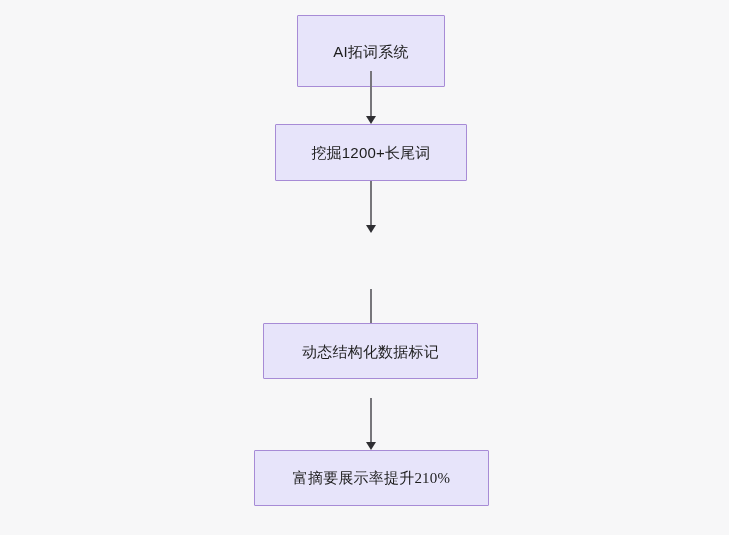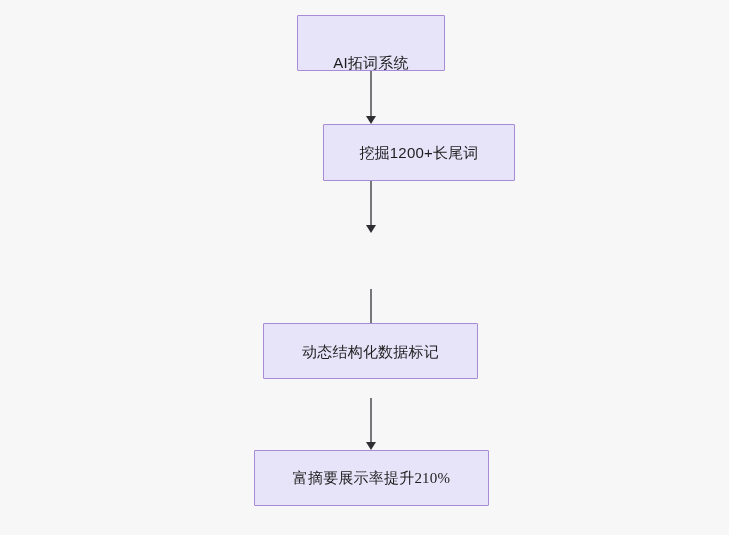--- a/index.html
+++ b/index.html
@@ -56,30 +56,30 @@
     border-left: 5px solid transparent;
     border-right: 5px solid transparent;
     border-top: 8px solid #2f2f33;
   }
 </style>
 </head>
 <body>
 
 <div id="flowchart-canvas">
 
-  <div class="node" style="left:297px; top:15px; width:148px; height:56px;align-items:flex-end;">
+  <div class="node" style="left:297px; top:15px; width:148px; height:72px;">
     <span class="node-label">AI拓词系统</span>
   </div>
 
   <div class="edge" style="left:371px; top:71px;">
     <div class="edge-line" style="height:45px;"></div>
     <div class="edge-arrow" style="top:45px;"></div>
   </div>
 
-  <div class="node" style="left:275px; top:124px; width:192px; height:57px;margin-left:48px;">
+  <div class="node" style="left:275px; top:124px; width:192px; height:57px;">
     <span class="node-label">挖掘1200+长尾词</span>
   </div>
 
   <div class="edge" style="left:371px; top:181px;">
     <div class="edge-line" style="height:44px;"></div>
     <div class="edge-arrow" style="top:44px;"></div>
   </div>
 
 
   <div class="edge" style="left:371px; top:289px;">

